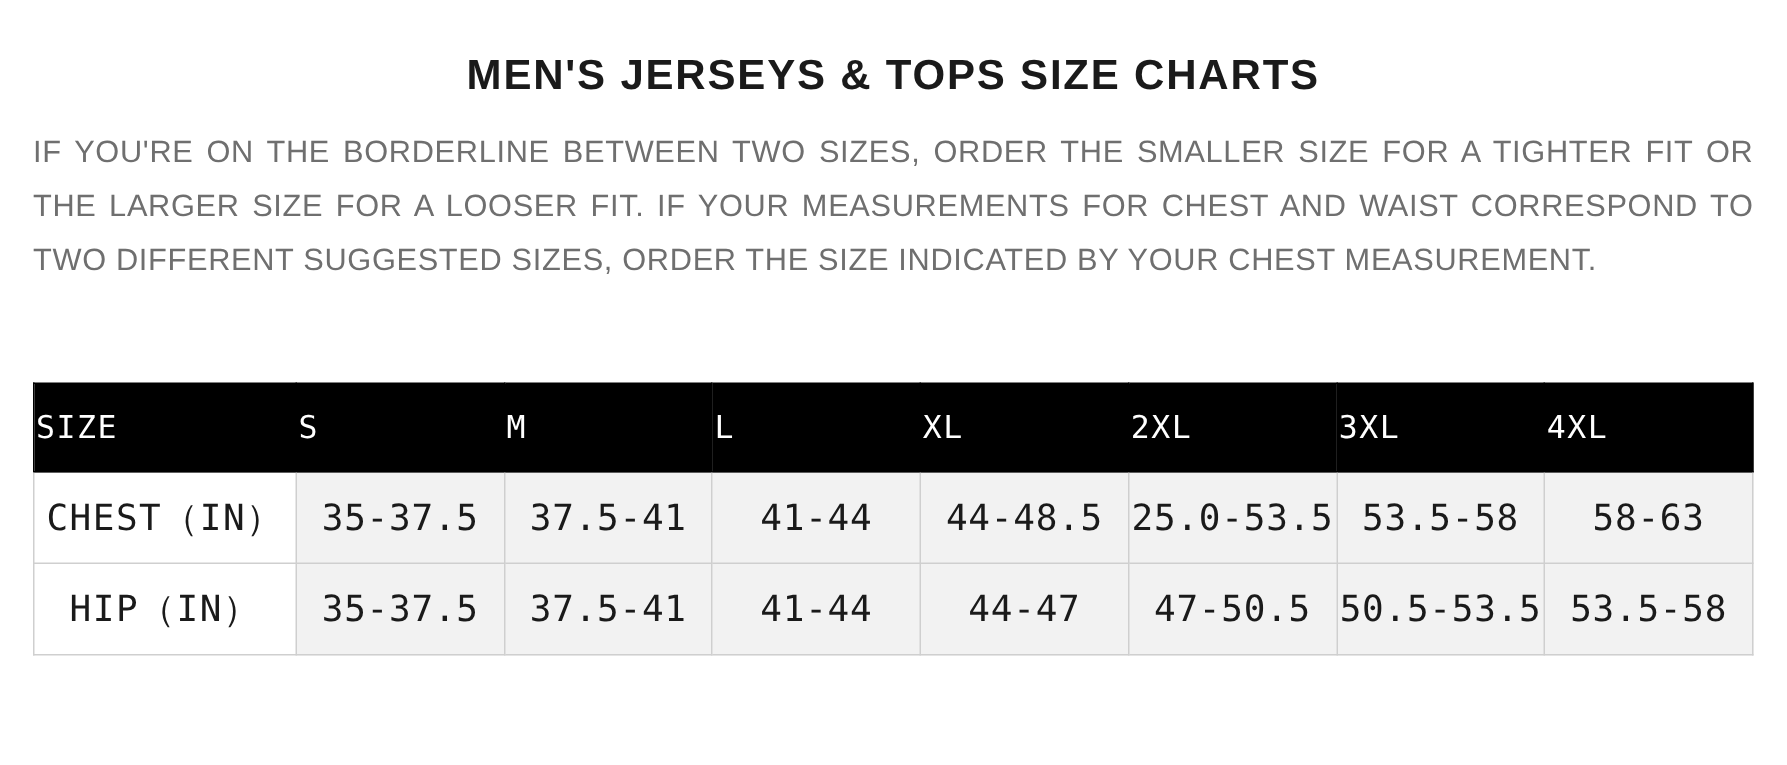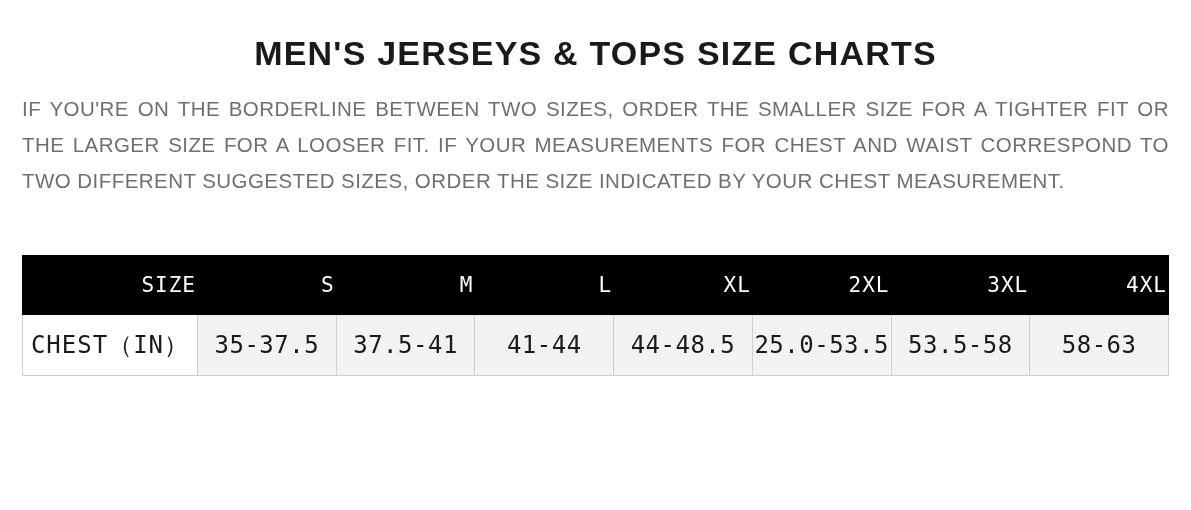--- a/index.html
+++ b/index.html
@@ -18,21 +18,21 @@
     width: 1191px;
     height: 510px;
     position: relative;
     box-sizing: border-box;
     padding: 0 22px;
   }
   .title {
     text-align: center;
     font-family: "Liberation Sans", sans-serif;
     font-weight: bold;
-    font-size: 34px;
+    font-size: 28px;
     letter-spacing: 1.2px;
     color: #1a1a1a;
     margin: 0;
     padding-top: 34px;
     white-space: nowrap;
   }
   .intro {
     margin: 0;
     padding-top: 18px;
     font-family: "Liberation Sans", sans-serif;
@@ -56,21 +56,21 @@
     font-family: "DejaVu Sans Mono", monospace;
   }
   table.size-chart col.first { width: 175px; }
   table.size-chart thead th {
     background: #000000;
     color: #ffffff;
     font-weight: normal;
     font-size: 21px;
     height: 56px;
     border: 1px solid #000000;
-    text-align: right;
+    text-align: left;
     letter-spacing: 1px;
   }
   table.size-chart tbody td {
     height: 58px;
     border: 1px solid #cfcfcf;
     text-align: center;
     font-size: 24px;
     color: #1a1a1a;
     letter-spacing: 0.5px;
   }
@@ -119,17 +119,27 @@
         <tr>
           <td class="rowhead">CHEST（IN）</td>
           <td class="val">35-37.5</td>
           <td class="val">37.5-41</td>
           <td class="val">41-44</td>
           <td class="val">44-48.5</td>
           <td class="val">25.0-53.5</td>
           <td class="val">53.5-58</td>
           <td class="val">58-63</td>
         </tr>
+        <tr>
+          <td class="rowhead">HIP（IN）</td>
+          <td class="val">35-37.5</td>
+          <td class="val">37.5-41</td>
+          <td class="val">41-44</td>
+          <td class="val">44-47</td>
+          <td class="val">47-50.5</td>
+          <td class="val">50.5-53.5</td>
+          <td class="val">53.5-58</td>
+        </tr>
       </tbody>
     </table>
   </div>
 
 </div>
 
 </body></html>

